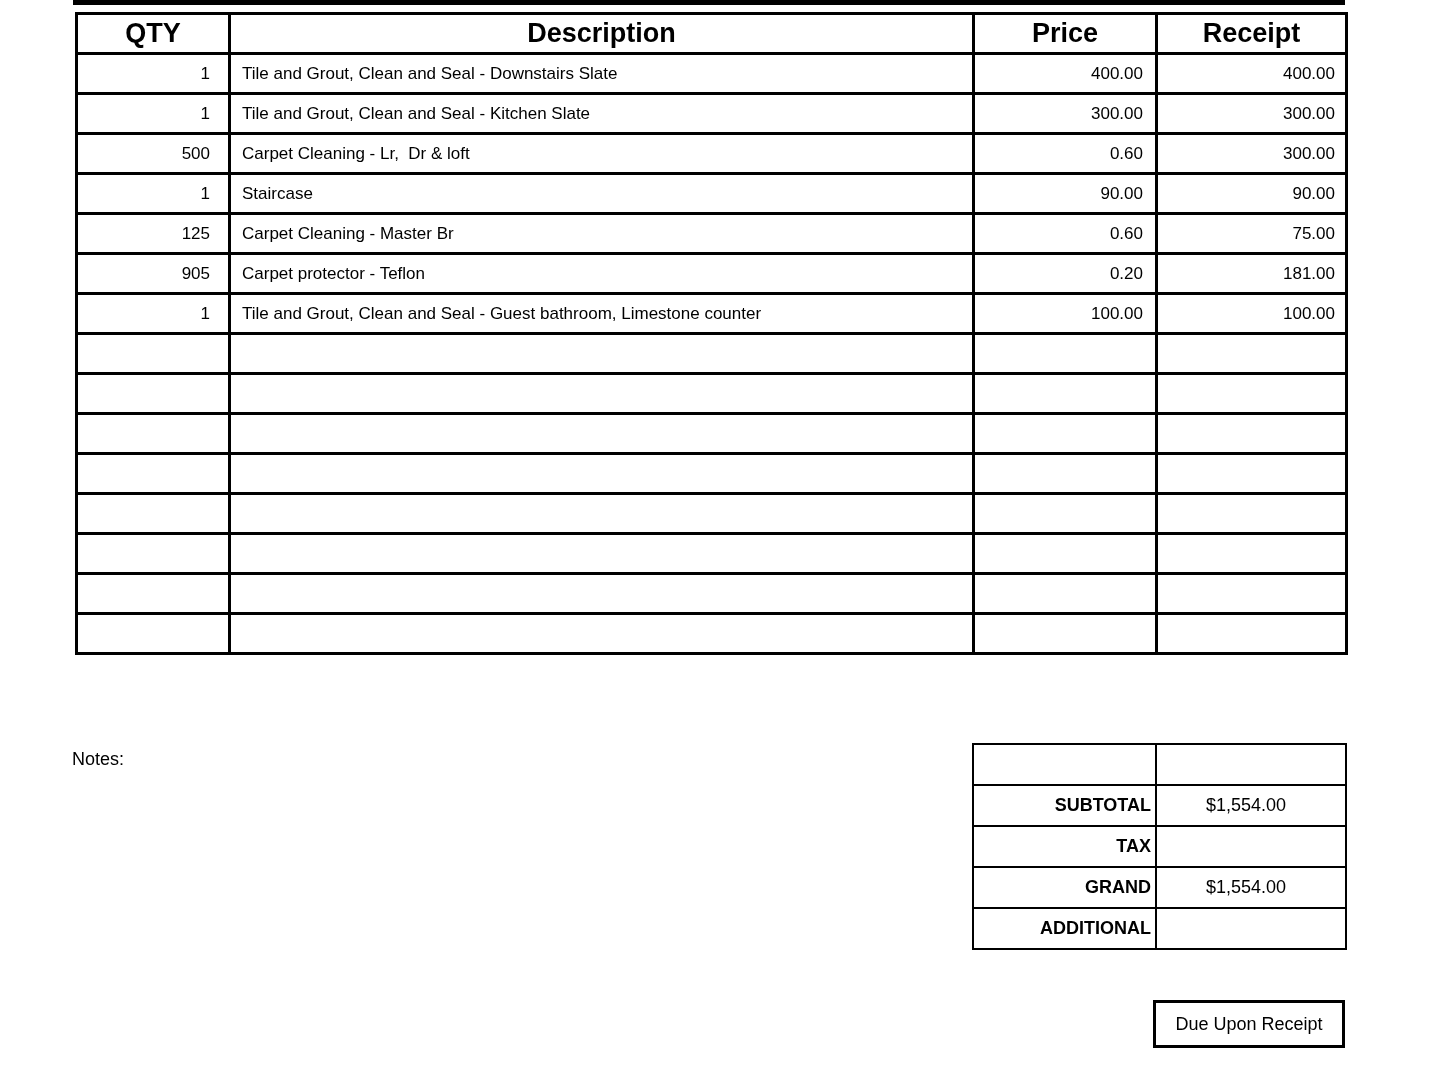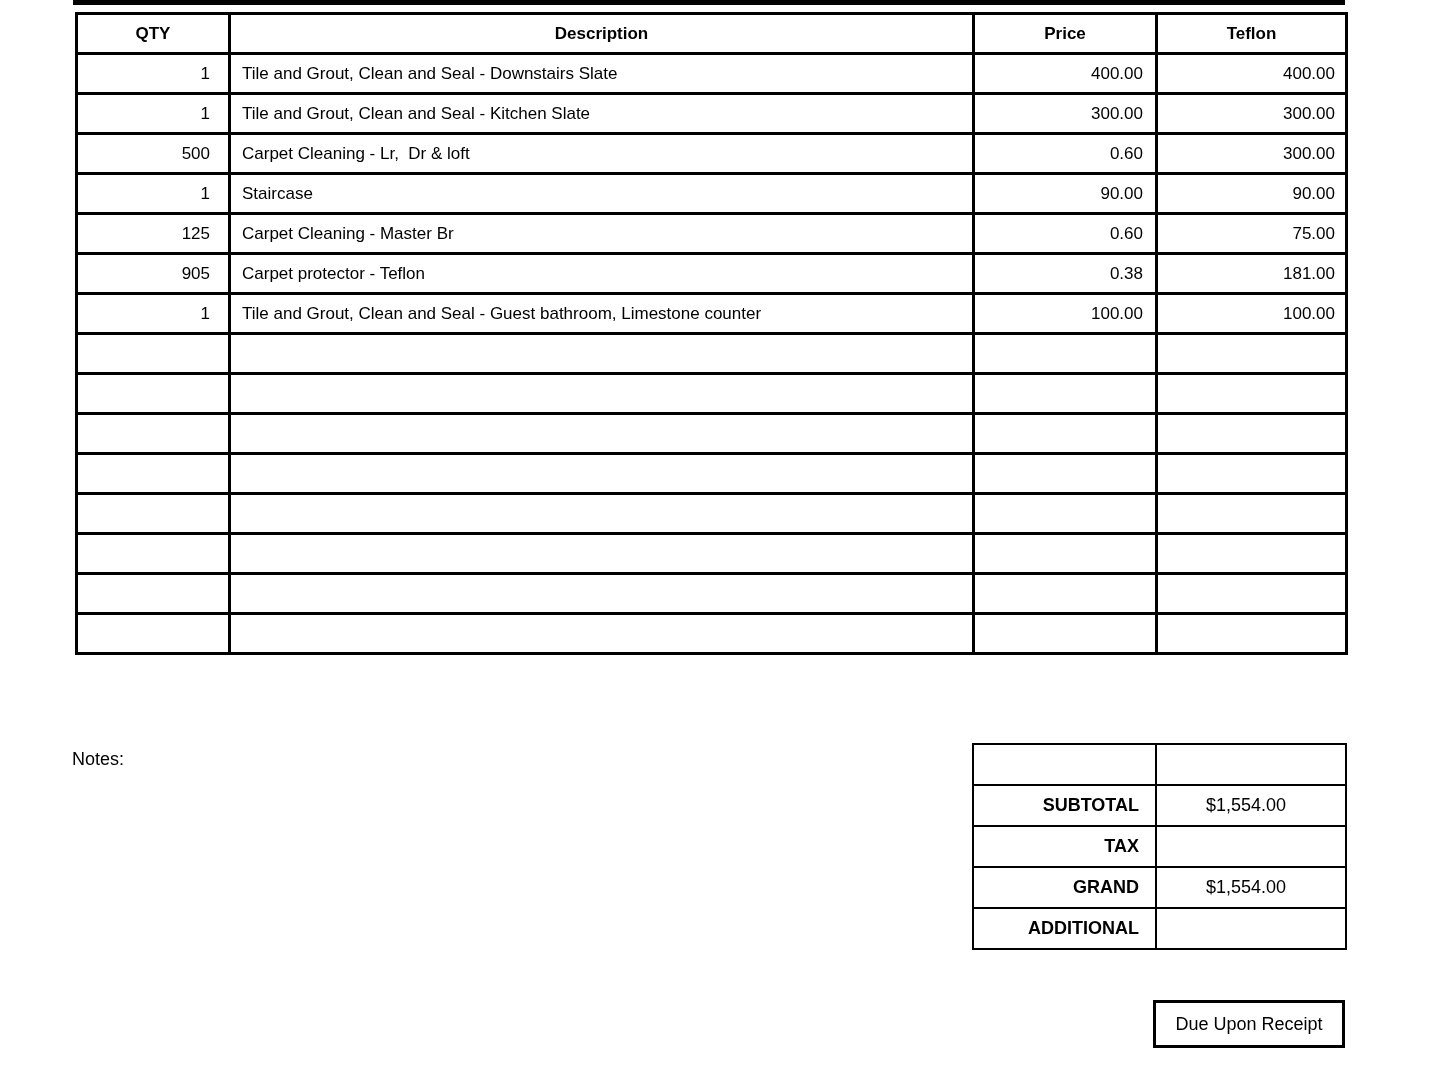--- a/index.html
+++ b/index.html
@@ -38,21 +38,21 @@
   table.items col.c-amount { width: 190px; }
 
   table.items th, table.items td {
     border: 3px solid #000000;
     height: 40px;
     font-size: 17px;
     vertical-align: middle;
     overflow: hidden;
   }
   table.items th {
-    font-size: 17px;
+    font-size: 27px;
     font-weight: bold;
     text-align: center;
     height: 40px;
   }
   td.qty    { text-align: right; padding-right: 18px; }
   td.desc   { text-align: left;  padding-left: 11px; white-space: pre-wrap; }
   td.price  { text-align: right; padding-right: 12px; }
   td.amount { text-align: right; padding-right: 10px; }
 
   
@@ -75,21 +75,21 @@
   table.summary td {
     border: 2px solid #000000;
     height: 41px;
     font-size: 18px;
     vertical-align: middle;
     overflow: hidden;
   }
   td.s-label {
     text-align: right;
     font-weight: bold;
-    padding-right: 16px;
+    padding-right: 4px;
   }
   td.s-value {
     text-align: center;
     padding-right: 10px;
   }
 
   
   .terms-box {
     position: absolute;
     left: 1153px; top: 1000px;
@@ -114,21 +114,21 @@
       <col class="c-qty">
         <col class="c-desc">
         <col class="c-price">
         <col class="c-amount">
     </colgroup>
     <thead>
       <tr>
         <th>QTY</th>
         <th>Description</th>
         <th>Price</th>
-        <th>Teflon</th>
+        <th>Receipt</th>
       </tr>
     </thead>
     <tbody>
       <tr>
         <td class="qty">1</td>
         <td class="desc">Tile and Grout, Clean and Seal - Downstairs Slate</td>
         <td class="price">400.00</td>
         <td class="amount">400.00</td>
       </tr>
       <tr>
@@ -151,21 +151,21 @@
       </tr>
       <tr>
         <td class="qty">125</td>
         <td class="desc">Carpet Cleaning - Master Br</td>
         <td class="price">0.60</td>
         <td class="amount">75.00</td>
       </tr>
       <tr>
         <td class="qty">905</td>
         <td class="desc">Carpet protector - Teflon</td>
-        <td class="price">0.38</td>
+        <td class="price">0.20</td>
         <td class="amount">181.00</td>
       </tr>
       <tr>
         <td class="qty">1</td>
         <td class="desc">Tile and Grout, Clean and Seal - Guest bathroom, Limestone counter</td>
         <td class="price">100.00</td>
         <td class="amount">100.00</td>
       </tr>
       <tr>
         <td class="qty"></td>

